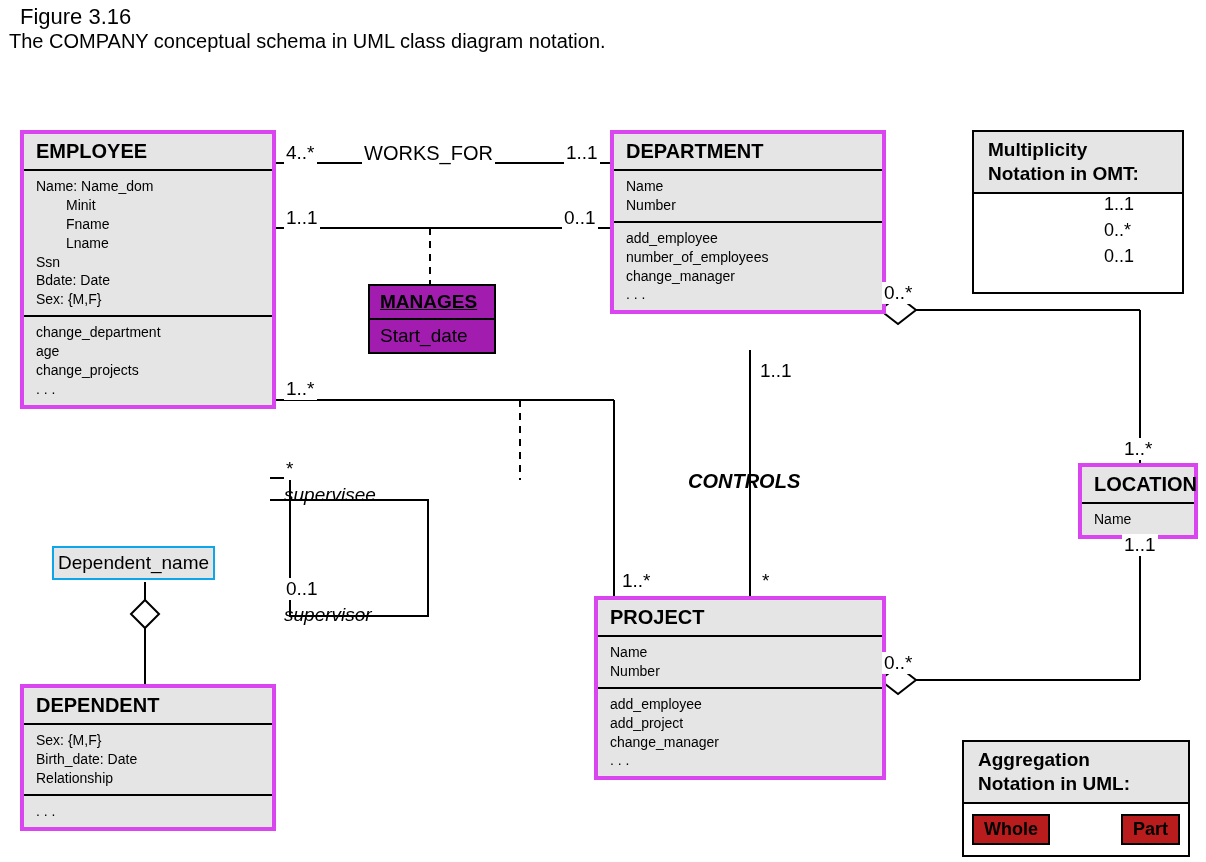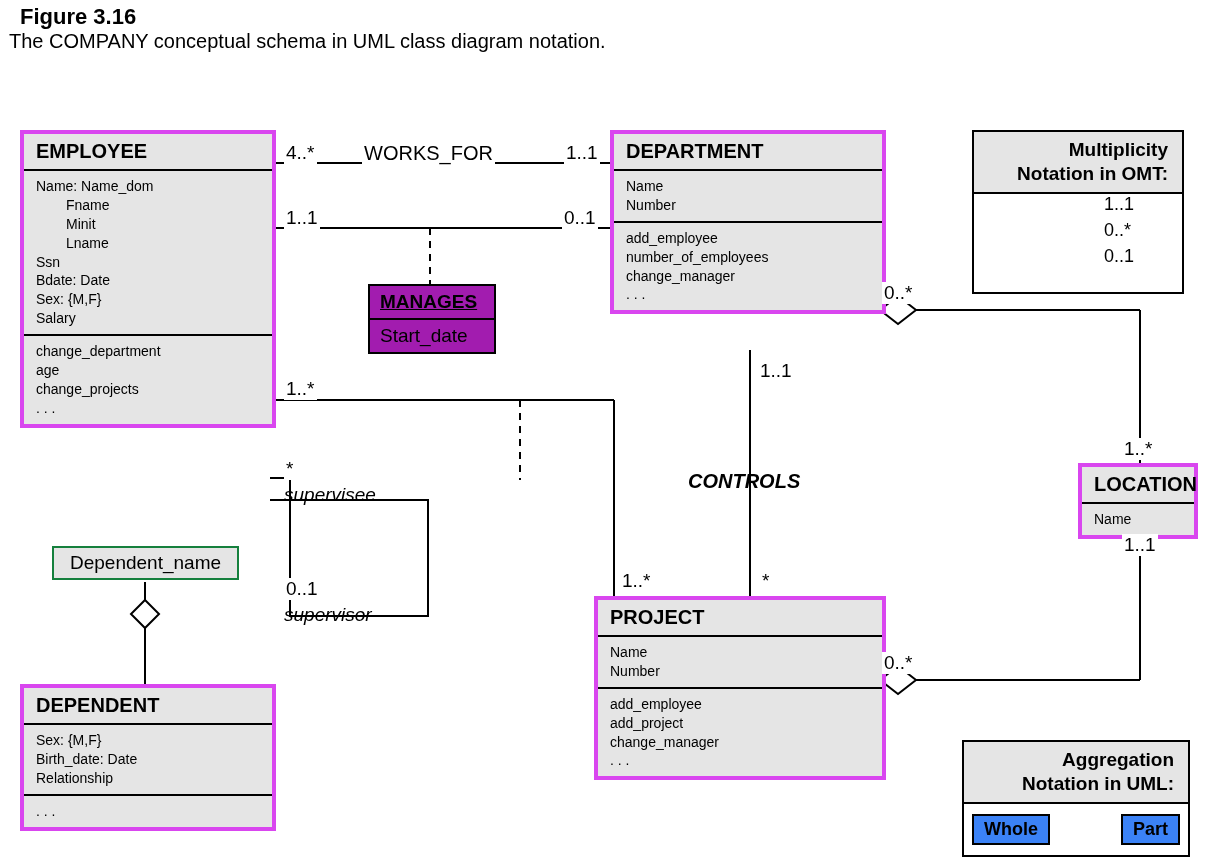--- a/index.html
+++ b/index.html
@@ -1,35 +1,35 @@
 <!DOCTYPE html>
 <html><head>
 <meta charset="utf-8">
 <style>
   html,body{margin:0;padding:0;font-family:Helvetica,Arial,sans-serif;background:#fff;color:#000}
   .page{position:relative;width:1206px;height:862px}
-  .figtitle{position:absolute;left:20px;top:4px;font-weight:bold;font-size:22px}
+  .figtitle{position:absolute;left:20px;top:4px;font-weight:normal;font-size:22px}
   .figcap{position:absolute;left:9px;top:30px;font-size:20px}
   .box{position:absolute;background:#e5e5e5;border:4px solid #d946ef}
   .boxhead{font-weight:bold;padding:6px 12px;font-size:20px;border-bottom:2px solid #000}
   .boxsect{padding:6px 12px;font-size:14px;line-height:1.35;border-bottom:2px solid #000}
   .boxsect:last-child{border-bottom:none}
   .indent{padding-left:30px}
   .assoc{position:absolute;background:#a21caf;border:2px solid #000}
   .assochead{font-weight:bold;padding:5px 10px;font-size:19px;border-bottom:2px solid #000;text-decoration:underline}
   .assocbody{padding:5px 10px;font-size:19px}
   .legend{position:absolute;border:2px solid #000;background:#fff}
-  .legendhead{background:#e5e5e5;font-weight:bold;padding:6px 14px;font-size:19px;border-bottom:2px solid #000;text-align:right;line-height:1.25}
+  .legendhead{background:#e5e5e5;font-weight:bold;padding:6px 14px;font-size:19px;border-bottom:2px solid #000;text-align:left;line-height:1.25}
   .legendbody{padding:10px 14px}
   .lbl{position:absolute;font-size:19px;background:#fff;padding:0 2px}
   .lblb{position:absolute;font-size:20px;font-weight:bold;font-style:italic}
   .lbli{position:absolute;font-size:19px;font-style:italic}
-  .qual{position:absolute;background:#e5e5e5;border:2px solid #15803d;padding:4px 16px;font-size:19px}
+  .qual{position:absolute;background:#e5e5e5;border:2px solid #0ea5e9;padding:4px 4px;font-size:19px}
   svg{position:absolute;left:0;top:0}
-  .tag{border:2px solid #000;background:#3b82f6;padding:3px 10px;font-weight:bold;display:inline-block;font-size:18px}
+  .tag{border:2px solid #000;background:#b91c1c;padding:3px 10px;font-weight:bold;display:inline-block;font-size:18px}
 </style>
 </head>
 <body>
 
 <div class="page">
 
 <div class="figtitle">Figure 3.16</div>
 <div class="figcap">The COMPANY conceptual schema in UML class diagram notation.</div>
 
 <svg width="1206" height="862">
@@ -65,27 +65,26 @@
   <circle cx="1090" cy="265" r="7" fill="#fff" stroke="#000" stroke-width="2"></circle>
 
   <line x1="1042" y1="825" x2="1118" y2="825" stroke="#000" stroke-width="2"></line>
   <polygon points="1060,825 1075,813 1090,825 1075,837" fill="#fff" stroke="#000" stroke-width="2"></polygon>
 </svg>
 
 <div class="box" style="left:20px;top:130px;width:248px">
   <div class="boxhead">EMPLOYEE</div>
   <div class="boxsect">
     <div>Name: Name_dom</div>
+    <div class="indent">Minit</div>
     <div class="indent">Fname</div>
-    <div class="indent">Minit</div>
     <div class="indent">Lname</div>
     <div>Ssn</div>
     <div>Bdate: Date</div>
     <div>Sex: {M,F}</div>
-    <div>Salary</div>
   </div>
   <div class="boxsect">
     <div>change_department</div>
     <div>age</div>
     <div>change_projects</div>
     <div>. . .</div>
   </div>
 </div>
 
 <div class="qual" style="left:52px;top:546px">Dependent_name</div>

